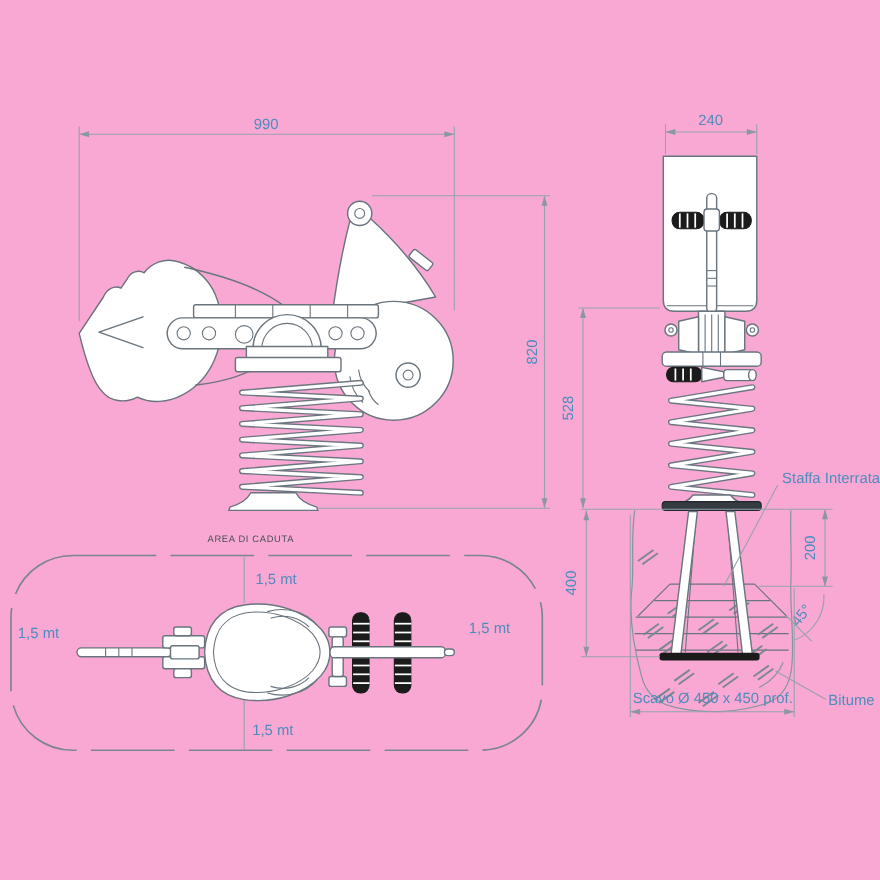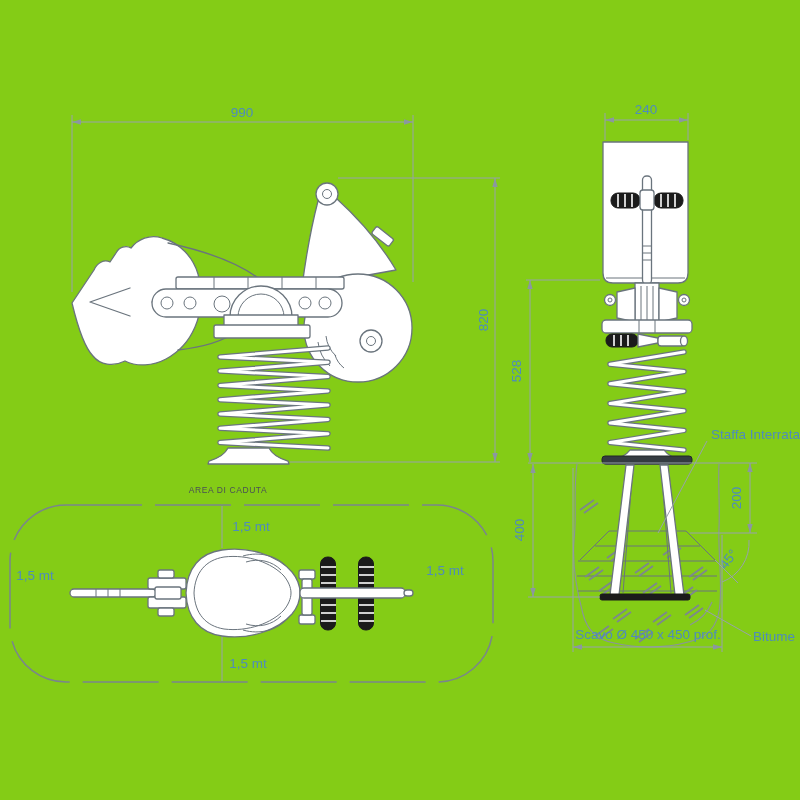--- a/index.html
+++ b/index.html
@@ -1,16 +1,16 @@
 <!DOCTYPE html>
 <html><head>
 <meta charset="utf-8">
 <style>
   html,body{margin:0;padding:0;background:#fff;}
-  #stage{position:relative;width:800px;height:800px;background:#84cc16;overflow:hidden;}
+  #stage{position:relative;width:800px;height:800px;background:#f9a8d4;overflow:hidden;}
   svg{display:block;}
   text{font-family:"Liberation Sans", sans-serif;}
   .dt{fill:#4e8cbb;font-size:13.5px;}                 
   .title-t{fill:#4a5056;font-size:8.5px;letter-spacing:.6px;}
   .dl{stroke:#97a2ab;stroke-width:1;fill:none;}       
   .ar{fill:#8b97a0;stroke:none;}                      
   .ol{stroke:#6a747d;stroke-width:1.3;fill:none;stroke-linejoin:round;stroke-linecap:round;}
   .ow{stroke:#6a747d;stroke-width:1.3;fill:#fff;stroke-linejoin:round;}
   .og{stroke:#6a747d;stroke-width:1;fill:none;}
   .blk{fill:#1b1b1b;stroke:#1b1b1b;}

